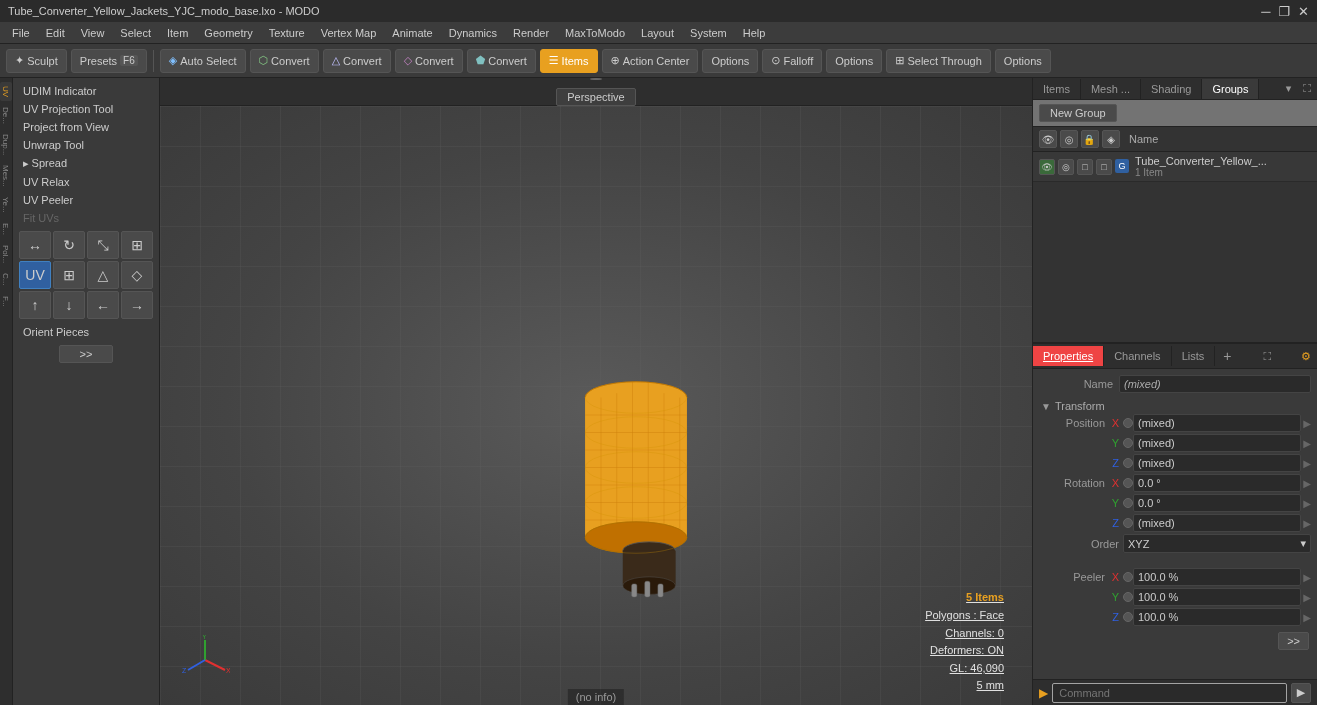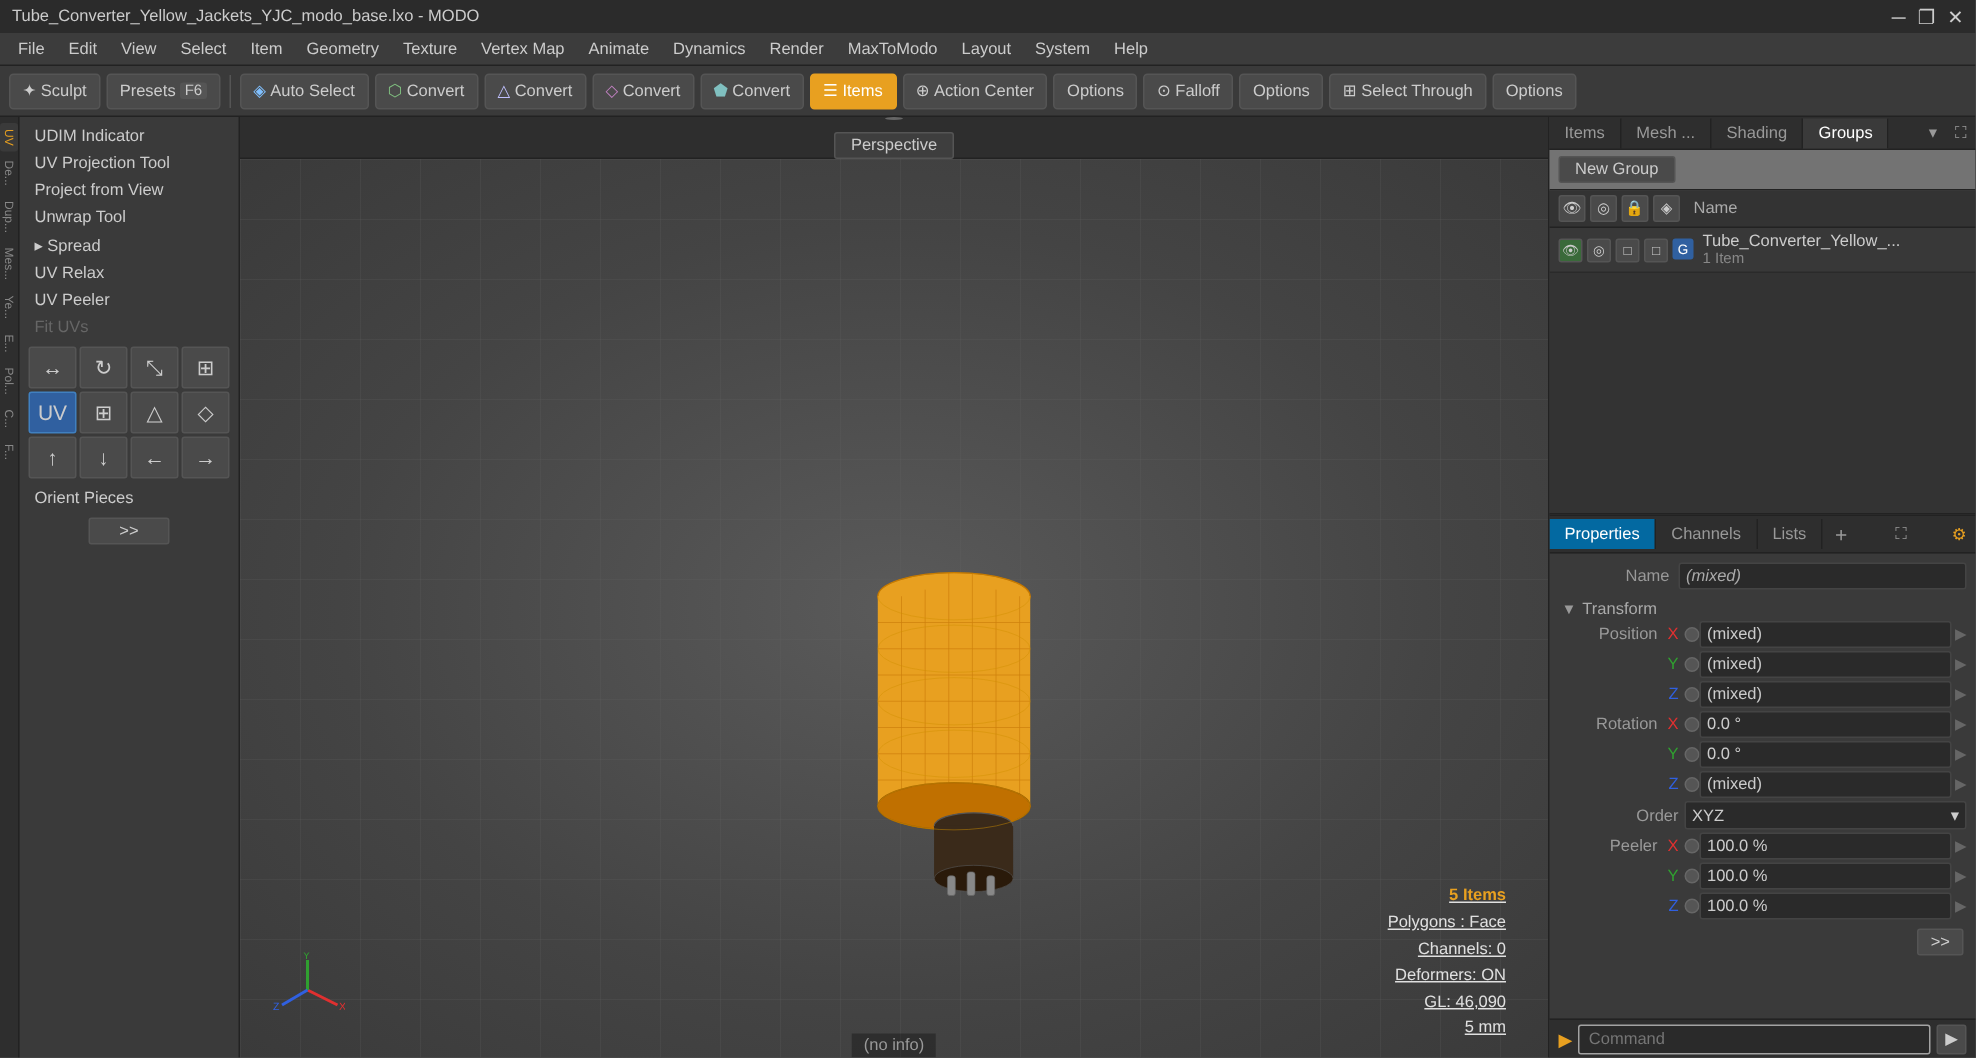--- a/index.html
+++ b/index.html
@@ -63,35 +63,35 @@
     .group-item-icons { display: flex; gap: 3px; margin-right: 6px; }
     .gi { width: 16px; height: 16px; background: #4a4a4a; border: 1px solid #555; border-radius: 2px; display: flex; align-items: center; justify-content: center; font-size: 9px; color: #ccc; cursor: pointer; }
     .gi.eye { background: #3a6a3a; }
     .group-item-name { font-size: 11px; color: #ccc; flex: 1; }
     .group-item-count { font-size: 10px; color: #888; }
     
     
     #props-section { flex: 1; display: flex; flex-direction: column; overflow: hidden; }
     #props-tabs { display: flex; align-items: center; background: #2e2e2e; border-top: 1px solid #222; border-bottom: 1px solid #222; }
     .props-tab { padding: 4px 10px; font-size: 11px; color: #999; cursor: pointer; border-right: 1px solid #222; }
-    .props-tab.active { background: #0369a1; color: #fff; }
+    .props-tab.active { background: #ef4444; color: #fff; text-decoration: underline; }
     .props-add { padding: 4px 8px; color: #999; cursor: pointer; font-size: 14px; }
     .props-expand { padding: 4px 6px; color: #999; cursor: pointer; margin-left: auto; }
     #props-content { flex: 1; overflow-y: auto; padding: 6px; }
     .prop-row { display: flex; align-items: center; margin-bottom: 3px; }
     .prop-label { width: 80px; text-align: right; color: #999; font-size: 11px; padding-right: 6px; }
     .prop-value { flex: 1; background: #2a2a2a; border: 1px solid #444; border-radius: 2px; padding: 2px 4px; color: #ccc; font-size: 11px; display: flex; align-items: center; justify-content: space-between; }
     .prop-value .val-text { color: #aaa; font-style: italic; }
     .section-header-row { color: #aaa; font-size: 11px; padding: 4px 2px 2px 2px; display: flex; align-items: center; gap: 4px; }
     .section-arrow { color: #999; font-size: 10px; }
     .prop-row-xyz { display: flex; align-items: center; margin-bottom: 2px; }
     .prop-field { flex: 1; background: #2a2a2a; border: 1px solid #444; border-radius: 2px; padding: 2px 4px; color: #ccc; font-size: 11px; display: flex; align-items: center; justify-content: space-between; margin-right: 2px; }
     .prop-dot { width: 10px; height: 10px; border-radius: 50%; background: #555; border: 1px solid #666; }
     .prop-arrow-right { color: #666; font-size: 10px; cursor: pointer; }
-    .prop-full-row { display: flex; align-items: center; margin-bottom: 2px; justify-content: flex-end; }
+    .prop-full-row { display: flex; align-items: center; margin-bottom: 15px; justify-content: flex-end; }
     .prop-full-select { flex: 1; background: #2a2a2a; border: 1px solid #444; border-radius: 2px; padding: 2px 4px; color: #ccc; font-size: 11px; display: flex; align-items: center; justify-content: space-between; }
     
     
     #bottom-bar { height: 26px; background: #2e2e2e; border-top: 1px solid #222; display: flex; align-items: center; padding: 0 6px; gap: 4px; }
     .cmd-arrow { color: #e8a020; font-size: 12px; }
     .cmd-input { flex: 1; background: #2a2a2a; border: 1px solid #a3a3a3; border-radius: 2px; height: 20px; padding: 0 6px; color: #ccc; font-size: 11px; }
     .cmd-exec { width: 20px; height: 20px; background: #4a4a4a; border: 1px solid #555; border-radius: 2px; display: flex; align-items: center; justify-content: center; cursor: pointer; color: #ccc; }
     
     
     ::-webkit-scrollbar { width: 6px; }

